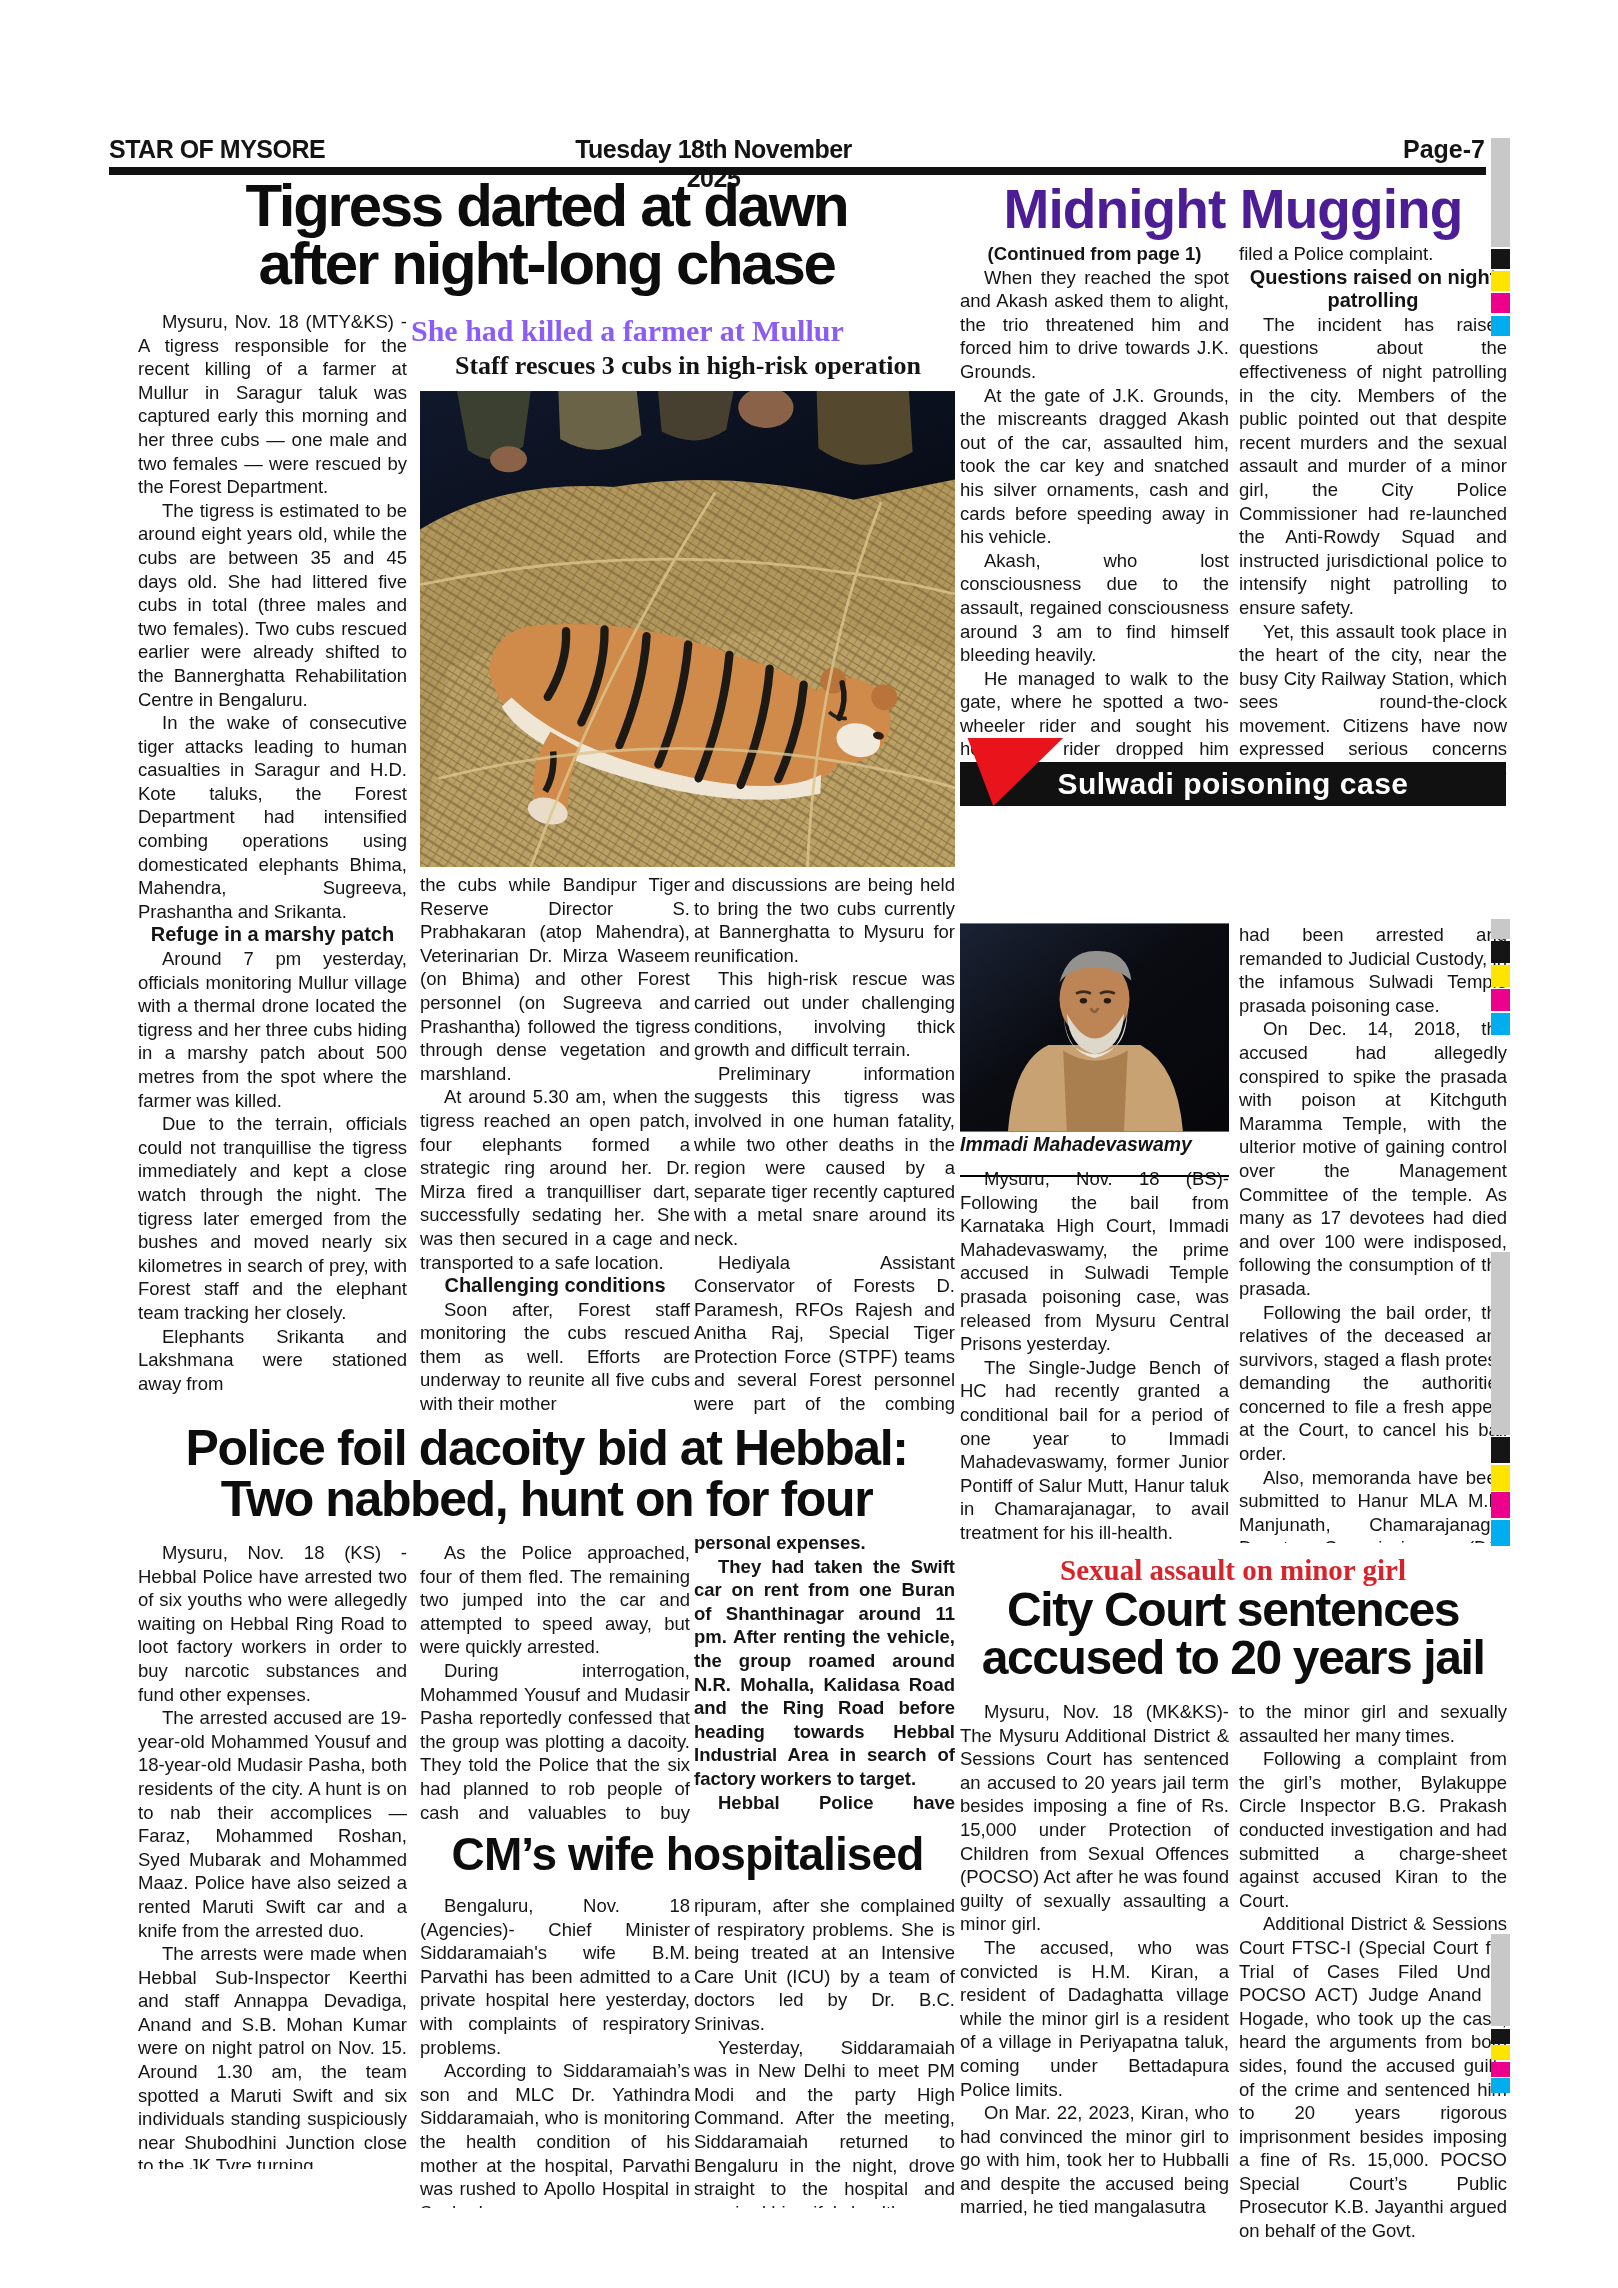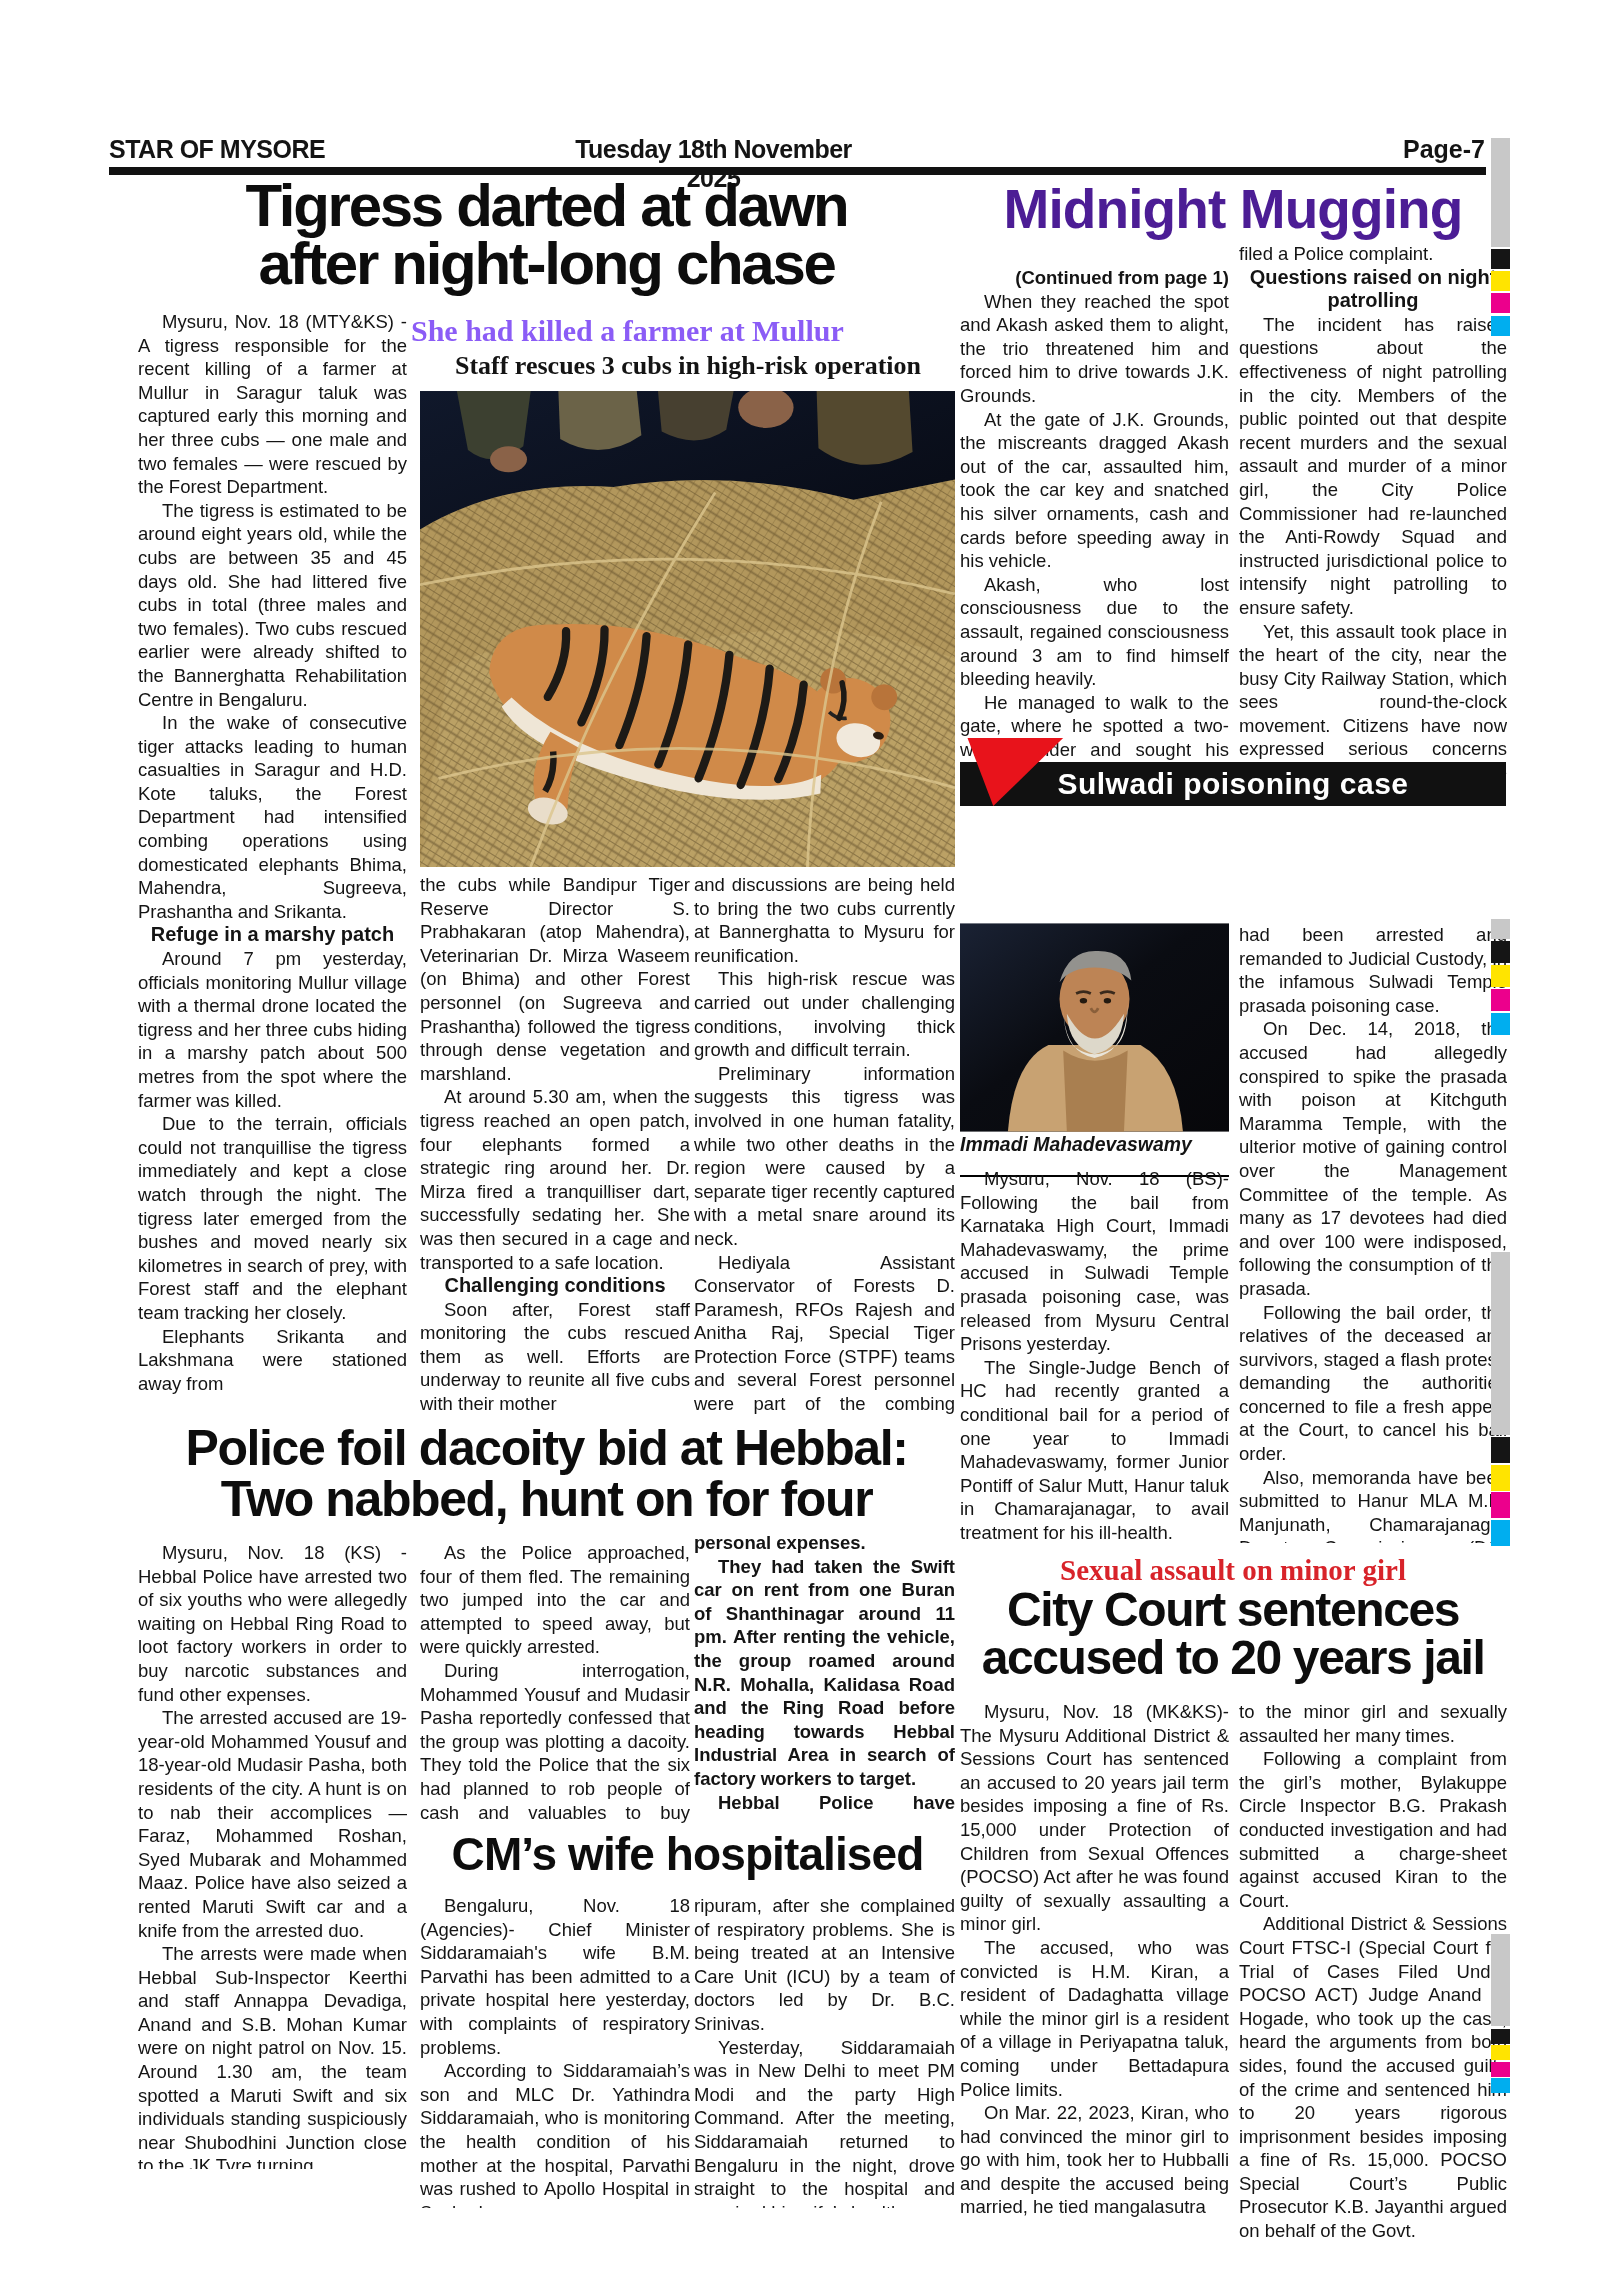--- a/index.html
+++ b/index.html
@@ -26,21 +26,21 @@
       font-family:"Liberation Serif",serif;font-size:29px;font-weight:bold;color:#d8232a;}
   
   .banner{position:absolute;left:960px;top:762px;width:546px;height:44px;background:#111;
       color:#fff;font-size:30px;font-weight:bold;text-align:center;line-height:44px;letter-spacing:0.5px;}
   .flag{position:absolute;left:962px;top:736px;}
   
   .col{position:absolute;font-size:18.5px;line-height:23.6px;overflow:hidden;}
   .col p{margin:0;text-indent:24px;text-align:justify;}
   .col p.noind{text-indent:0;}
   .col p.sub{text-indent:0;text-align:center;font-weight:bold;font-size:20px;}
-  .col p.cont{text-indent:0;text-align:right;font-weight:bold;margin-top:24px;}
+  .col p.cont{text-indent:0;text-align:center;font-weight:bold;}
   
   .caption{position:absolute;left:960px;top:1133px;width:269px;text-align:left;
       font-weight:bold;font-style:italic;font-size:19.4px;border-bottom:2.8px solid #000;padding-bottom:19px;}
   
   .mk{position:absolute;left:1491px;width:18.5px;}
   .mk-gray{background:#c8c8c8;} .mk-k{background:#151515;} .mk-y{background:#ffe400;}
   .mk-m{background:#ec008c;} .mk-c{background:#00aeef;}
   svg{display:block;}
 </style>
 </head>

